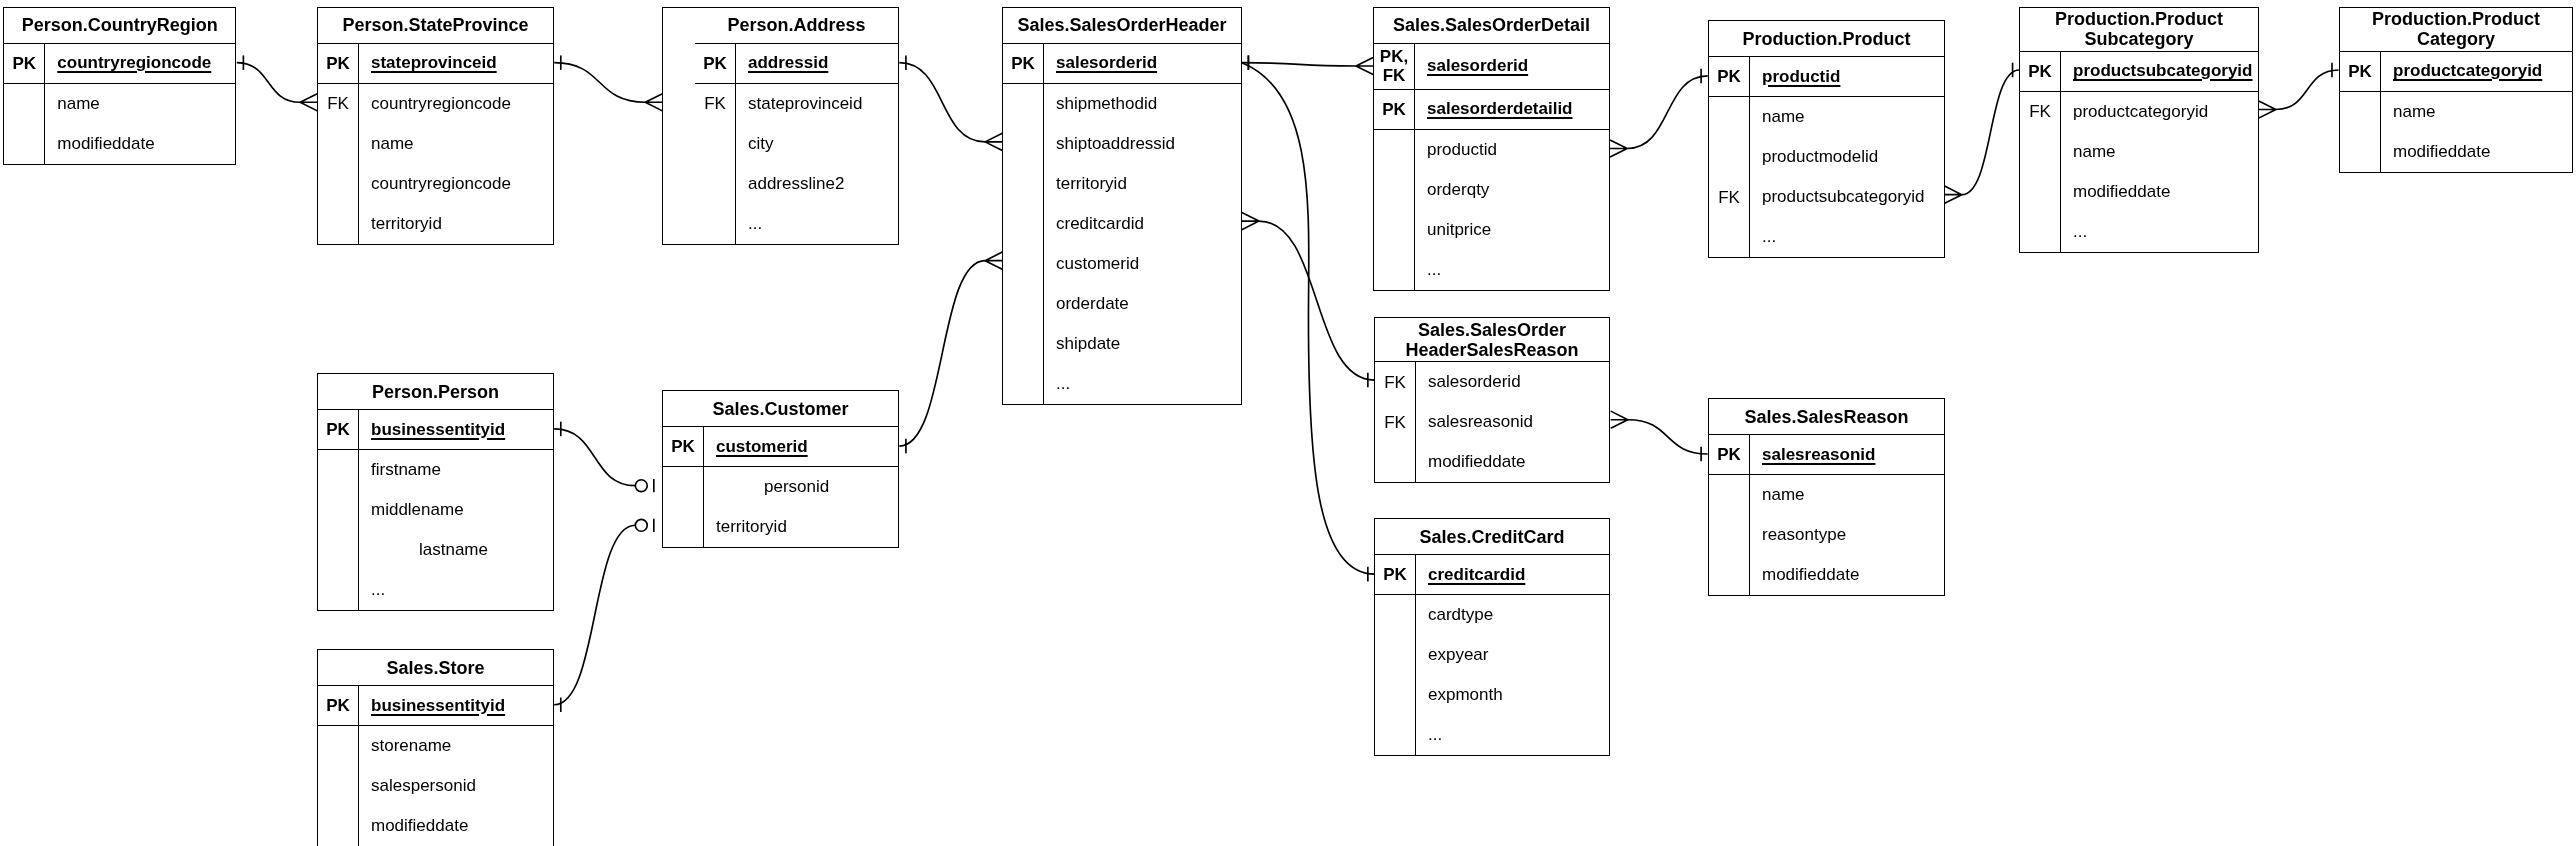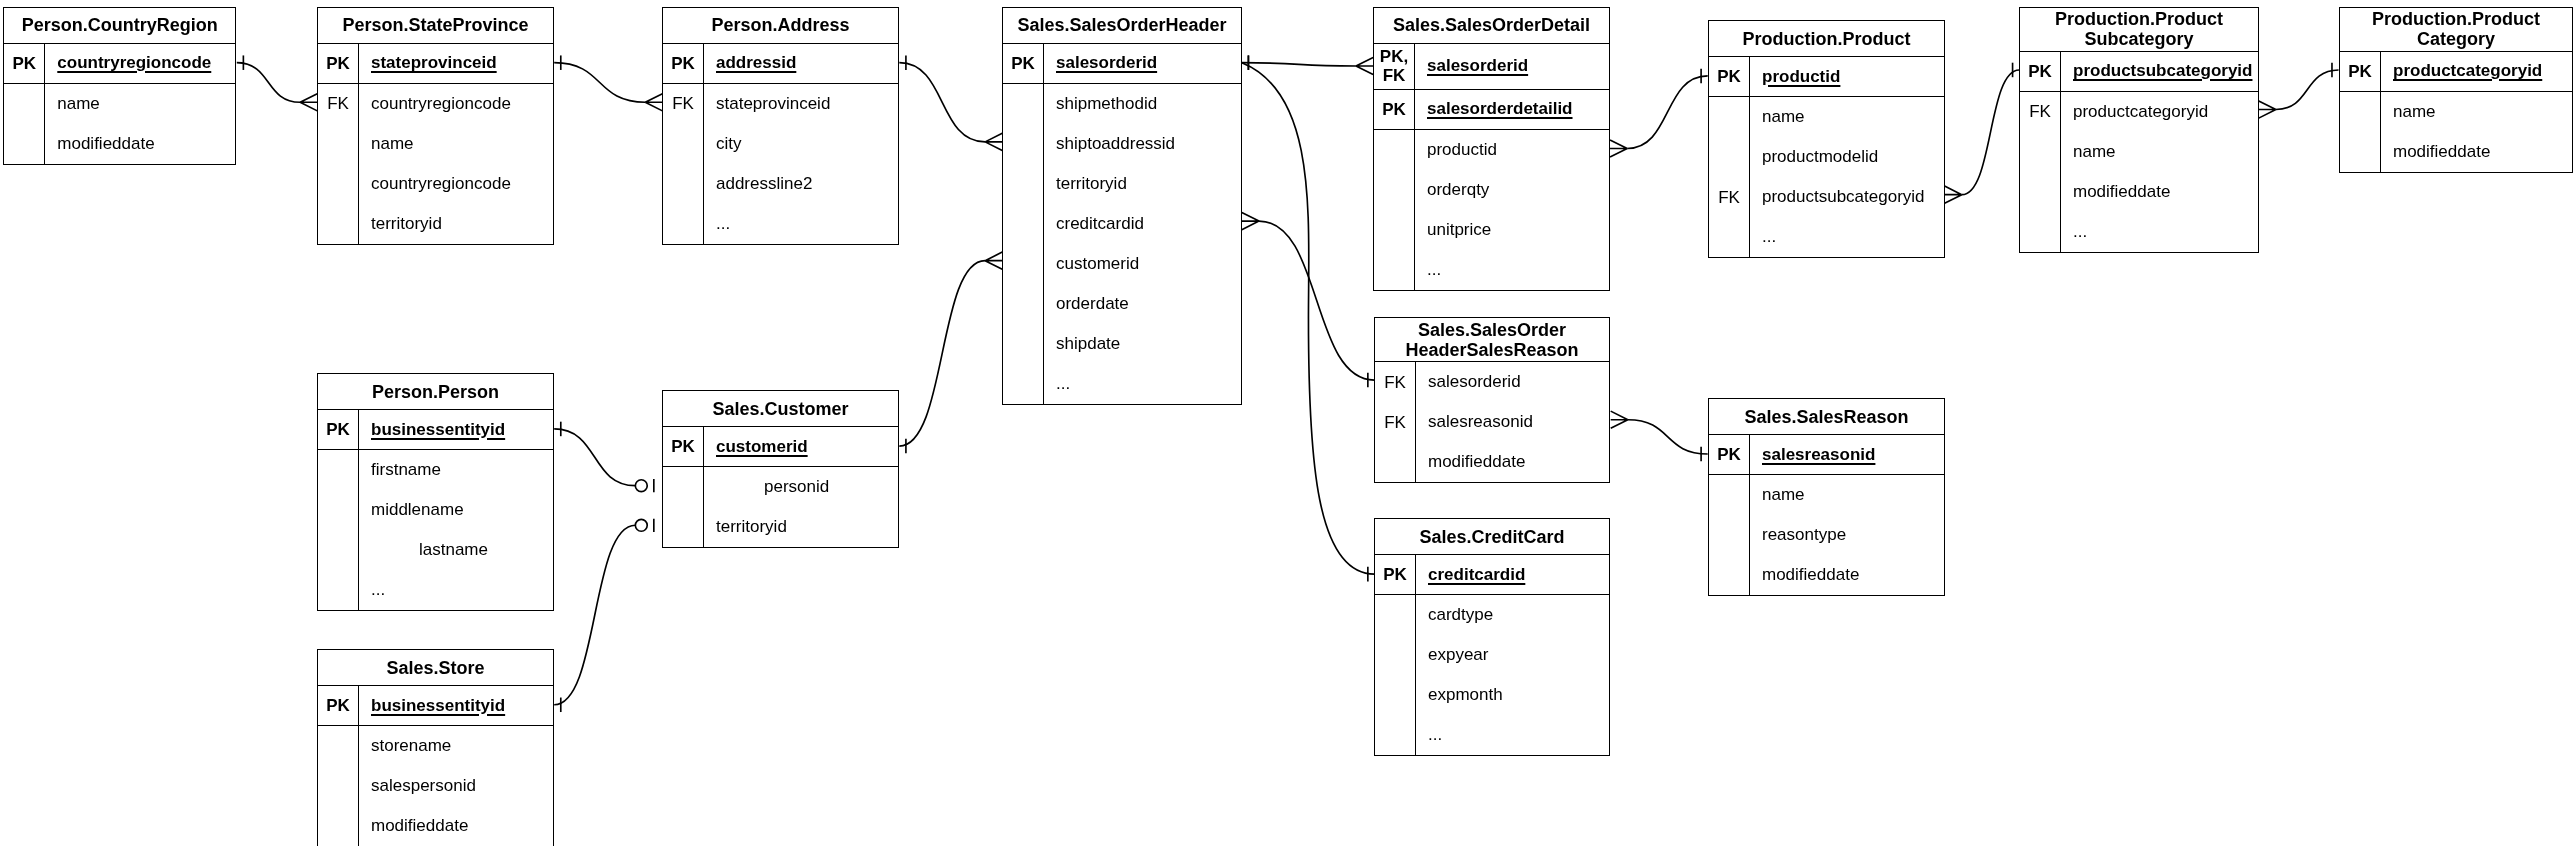--- a/index.html
+++ b/index.html
@@ -110,21 +110,21 @@
       </div>
       <div class="er-row" style="height: 40px;">
         <div class="er-badge"></div>
         <div class="er-field">countryregioncode</div>
       </div>
       <div class="er-row" style="height: 40px;">
         <div class="er-badge"></div>
         <div class="er-field">territoryid</div>
       </div>
     </div>
-    <div class="er-table" style="left: 662px; top: 6.6px; width: 237px;">
+    <div class="er-table" style="left: 662px; top: 6.6px; width: 237px; padding-left: 32px;">
       <div class="er-title" style="height: 36px;">Person.Address</div>
       <div class="er-row sep" style="height: 40px;">
         <div class="er-badge bold">PK</div>
         <div class="er-field pk">addressid</div>
       </div>
       <div class="er-row" style="height: 40px;">
         <div class="er-badge">FK</div>
         <div class="er-field">stateprovinceid</div>
       </div>
       <div class="er-row" style="height: 40px;">

